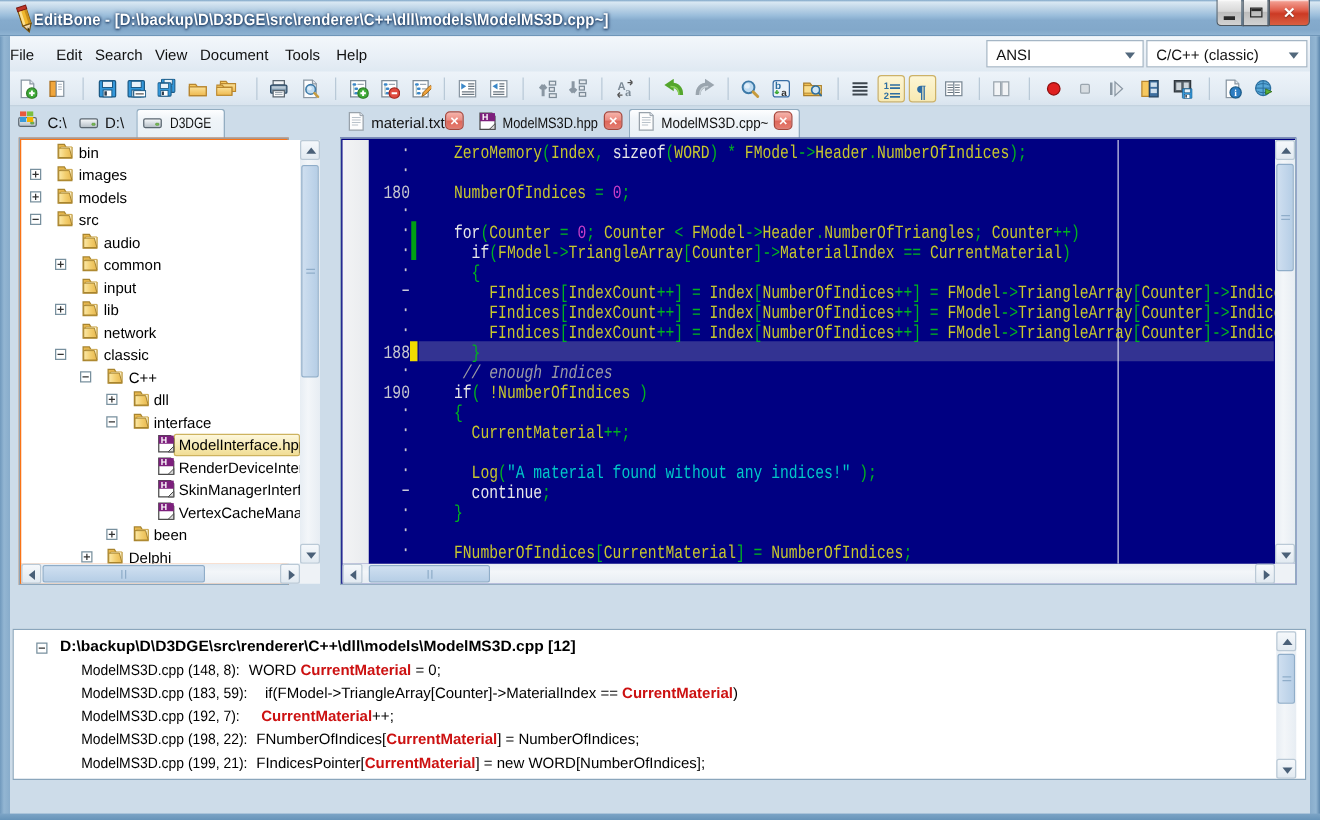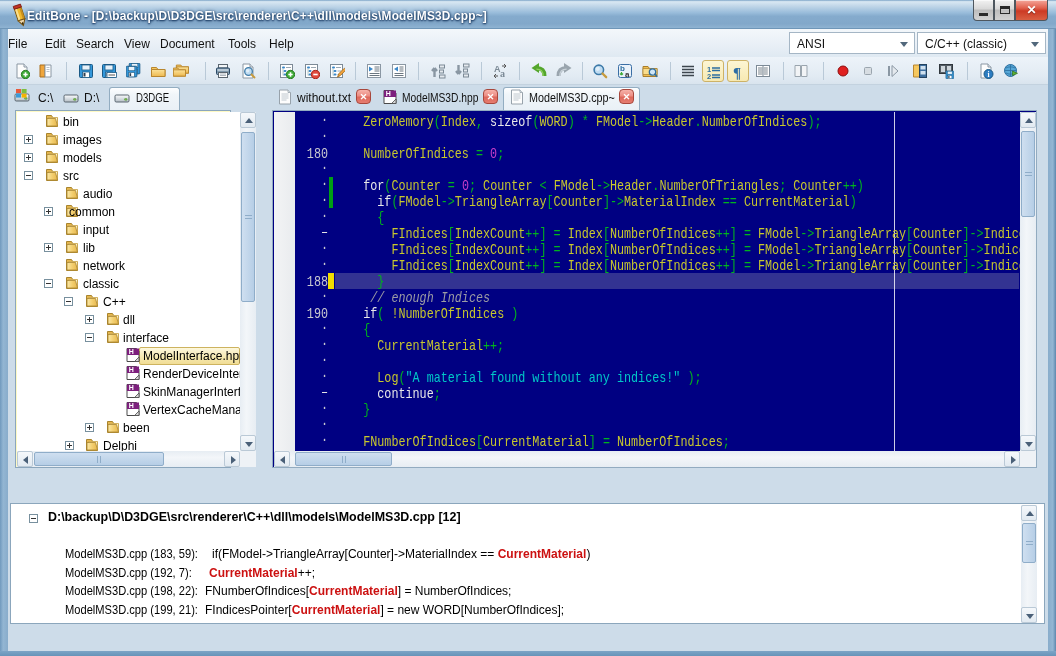--- a/index.html
+++ b/index.html
@@ -53,21 +53,21 @@
 
 #tabbar { position:absolute; left:0; top:56px; width:1040px; height:26px; }
 .tab-active { position:absolute; top:2px; height:24px; background:linear-gradient(180deg,#fdfeff,#f0f5f9 30%,#e9f0f6);
   border:1px solid #93adc1; border-bottom:none; border-radius:3px 3px 0 0; }
 .tabtxt { position:absolute; font-size:12px; color:#111; white-space:nowrap; }
 .closex { position:absolute; width:15px; height:15px; border-radius:4px; border:1px solid #a8473c;
   background:linear-gradient(180deg,#f6b3aa 0%,#ec8d83 45%,#dd685b 55%,#e67d71 100%); }
 .closex:after { content:"\2715"; position:absolute; left:0; top:-2px; width:100%; text-align:center;
   color:#fff; font-size:9px; font-weight:bold; top:1.5px; font-family:"Liberation Sans",sans-serif;}
 
-#treepanel { position:absolute; left:7px; top:81px; width:216px; height:358px; background:#fef9c3; border:1px solid #8ba6bc; }
+#treepanel { position:absolute; left:7px; top:81px; width:216px; height:358px; background:#f97316; border:1px solid #8ba6bc; }
 #editorpanel { position:absolute; left:264px; top:81px; width:765px; height:358px; background:#000082; border:1px solid #92abc0; }
 #marksgutter { position:absolute; left:1px; top:1px; width:21px; height:339px; background:linear-gradient(90deg,#f3f4f5,#e9ebee); }
 #edclip { position:absolute; left:22px; top:1px; width:725px; height:339px; overflow:hidden;
   font-family:"Liberation Mono", monospace; font-size:15px; line-height:16px; }
 .cl { position:absolute; left:39.5px; height:16px; white-space:pre; color:#c8c82d;
   transform:translateY(2px) scaleX(0.783); transform-origin:0 50%; }
 .cl s, .cl i, .cl k, .cl n, .cl c, .cl t { text-decoration:none; font-style:normal; }
 .cl s { color:#00b41e; } .cl k { color:#e8e8e8; } .cl n { color:#c83ec8; } .cl c { color:#9c9ca4; font-style:italic;} .cl t { color:#00c8c8; }
 .gut { position:absolute; left:0; width:33px; height:16px; color:#c8c8d0; text-align:right;
   transform:scaleX(0.783); transform-origin:100% 50%; }
@@ -495,21 +495,21 @@
         </svg>
       <div class="tabtxt" style="left:76px;top:6px;">D:\</div>
       <div class="tab-active" style="left:101px; width:71px;"></div>
       <svg class="abs" style="left:106px;top:5px" width="16" height="16">
           <use href="#g-drive"></use>
         </svg>
       <div class="tabtxt" style="left:128px;top:6px;transform:scaleX(.8);transform-origin:0 50%;">D3DGE</div>
       <svg class="abs" style="left:269px;top:4px" width="16" height="17">
           <use href="#g-txtpage"></use>
         </svg>
-      <div class="tabtxt" style="left:289px;top:6px;">without.txt</div>
+      <div class="tabtxt" style="left:289px;top:6px;">material.txt</div>
       <div class="closex" style="left:348px;top:4px;"></div>
       <svg class="abs" style="left:374px;top:4px" width="16" height="17">
           <use href="#g-hpp"></use>
         </svg>
       <div class="tabtxt" style="left:394px;top:6px;transform:scaleX(.854);transform-origin:0 50%;">ModelMS3D.hpp</div>
       <div class="closex" style="left:475px;top:4px;"></div>
       <div class="tab-active" style="left:495px; width:137px;"></div>
       <svg class="abs" style="left:501px;top:4px" width="16" height="17">
           <use href="#g-txtpage"></use>
         </svg>
@@ -574,21 +574,21 @@
             <span class="txt" style="left:66px">audio</span>
           </div>
         <div class="trow" style="left:0;top:91px;">
             <div class="tbox plus" style="left:27px">
               <i></i>
               <b></b>
             </div>
             <svg class="abs" style="left:47px" width="16" height="16">
               <use href="#g-tfold"></use>
             </svg>
-            <span class="txt" style="left:52px">common</span>
+            <span class="txt" style="left:66px">common</span>
           </div>
         <div class="trow" style="left:0;top:109px;">
             <svg class="abs" style="left:47px" width="16" height="16">
               <use href="#g-tfold"></use>
             </svg>
             <span class="txt" style="left:66px">input</span>
           </div>
         <div class="trow" style="left:0;top:127px;">
             <div class="tbox plus" style="left:27px">
               <i></i>
@@ -759,20 +759,24 @@
       <div class="sb-corner" style="left:747px;top:340px;width:16px;height:16px;"></div>
     </div>
     <div id="results">
       <div id="resclip">
         <div class="rrow" style="top:5px;">
             <div class="tbox" style="left:17px;top:4px">
               <i></i>
             </div>
             <b style="position:absolute;left:36px;transform:scaleX(1.038);transform-origin:0 50%;">D:\backup\D\D3DGE\src\renderer\C++\dll\models\ModelMS3D.cpp [12]</b>
           </div>
+        <div class="rrow" style="top:24px;">
+            <span style="left:53px;transform:scaleX(.927);transform-origin:0 50%;">ModelMS3D.cpp (148, 8):</span>
+            <span style="left:187px;">WORD <r>CurrentMaterial</r> = 0;</span>
+          </div>
         <div class="rrow" style="top:42px;">
             <span style="left:53px;transform:scaleX(.927);transform-origin:0 50%;">ModelMS3D.cpp (183, 59):</span>
             <span style="left:200px;">if(FModel-&gt;TriangleArray[Counter]-&gt;MaterialIndex == <r>CurrentMaterial</r>)</span>
           </div>
         <div class="rrow" style="top:61px;">
             <span style="left:53px;transform:scaleX(.927);transform-origin:0 50%;">ModelMS3D.cpp (192, 7):</span>
             <span style="left:197px;"><r>CurrentMaterial</r>++;</span>
           </div>
         <div class="rrow" style="top:79px;">
             <span style="left:53px;transform:scaleX(.927);transform-origin:0 50%;">ModelMS3D.cpp (198, 22):</span>

